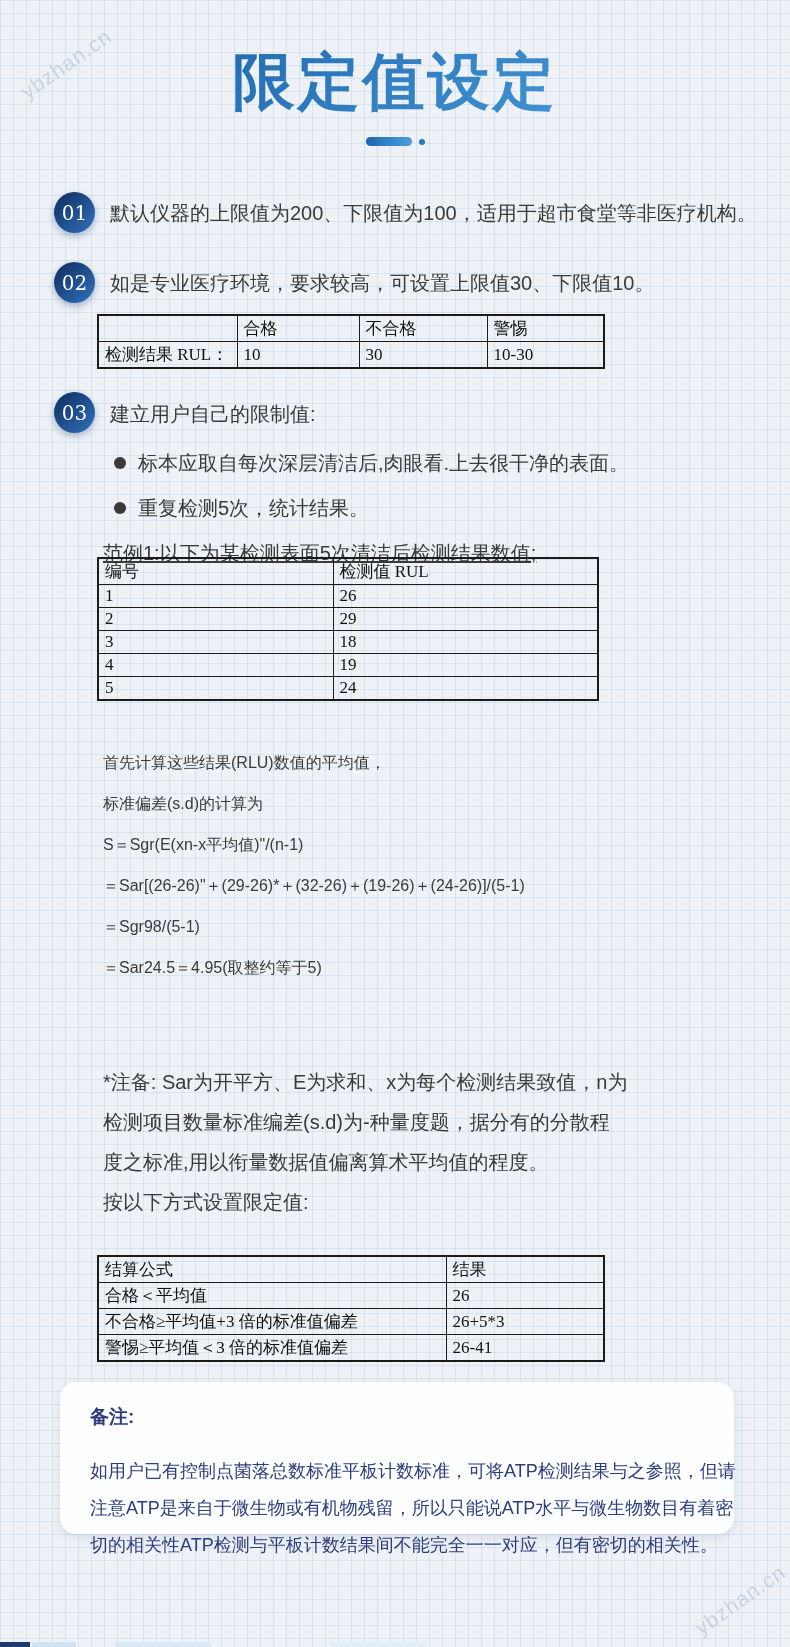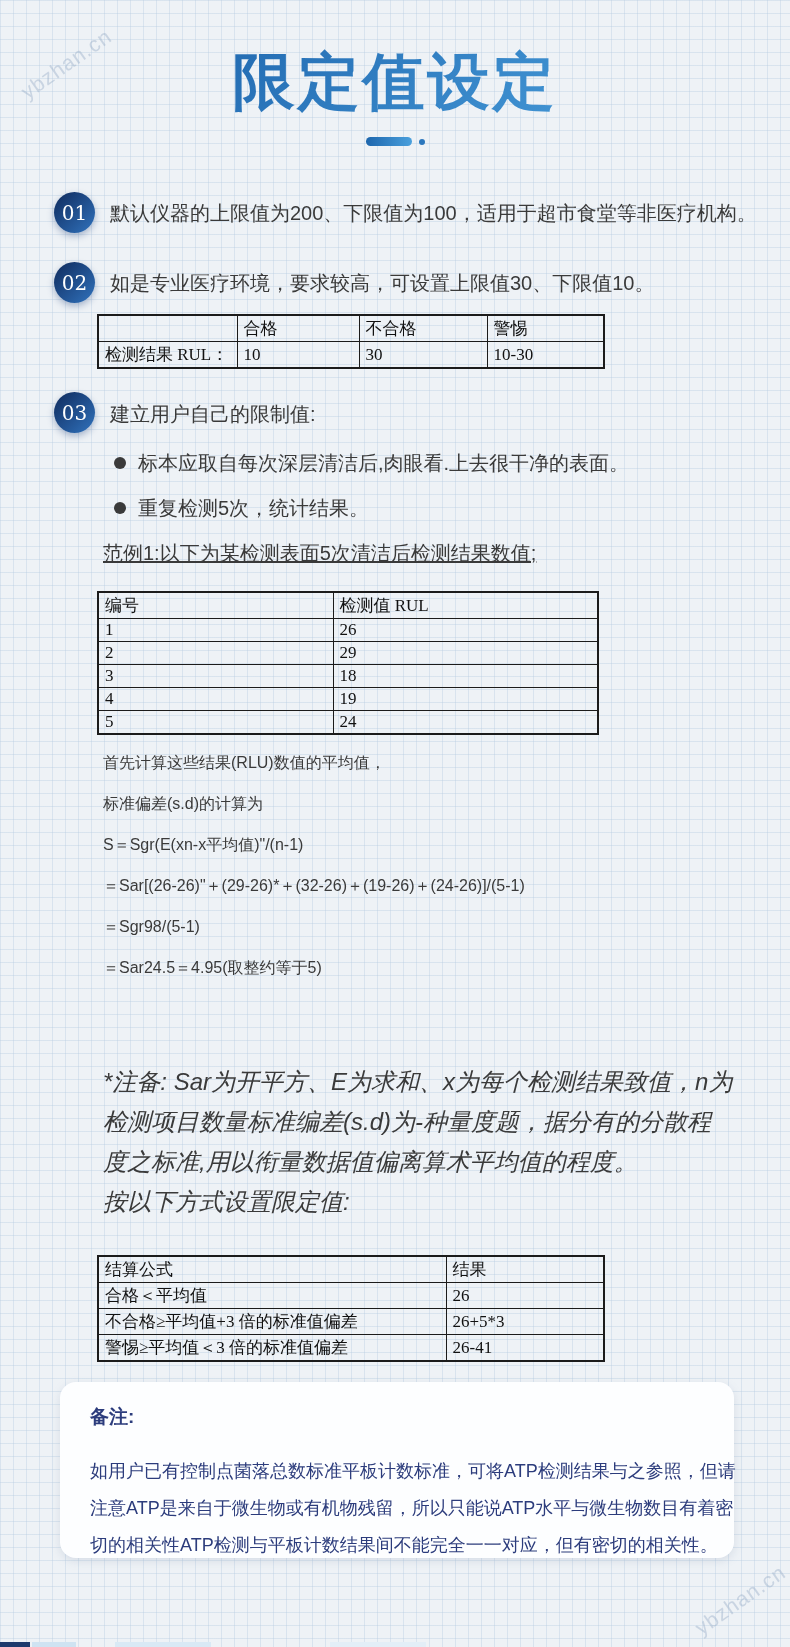--- a/index.html
+++ b/index.html
@@ -81,21 +81,21 @@
   }
   .tbl td{
     border:1px solid #1b1b1b;
     padding:1px 6px;
     height:19px;
     vertical-align:middle;
     overflow:hidden;white-space:nowrap;
   }
   .tbl{border:2px solid #1b1b1b;}
   .tbl-limits{left:97px;top:314px;width:506px;}
-  .tbl-results{left:97px;top:591px;width:500px;}
+  .tbl-results{left:97px;top:557px;width:500px;}
   .tbl-results td{height:18px;}
   .tbl-formula{left:97px;top:1255px;width:506px;}
 
   .bullet{
     position:absolute;left:114px;
     font-size:20px;line-height:26px;color:#3a3a3a;
     white-space:nowrap;display:flex;align-items:center;
   }
   .bullet .dot{
     width:12px;height:12px;border-radius:50%;
@@ -108,26 +108,26 @@
     position:absolute;left:103px;top:540px;
     font-size:20px;line-height:26px;white-space:nowrap;text-decoration:underline;
   }
 
   .calc-block{
     position:absolute;left:103px;top:742px;
     font-size:16px;line-height:41px;white-space:nowrap;color:#3a3a3a;
   }
   .note-block{
     position:absolute;left:103px;top:1062px;
-    font-size:24px;line-height:40px;white-space:nowrap;color:#3a3a3a;font-style:italic;
+    font-size:20px;line-height:40px;white-space:nowrap;color:#3a3a3a;
   }
 
   .remark-card{
     position:absolute;left:60px;top:1382px;
-    width:674px;height:176px;
+    width:674px;height:152px;
     background:#fdfeff;border-radius:16px;
     box-shadow:0 3px 10px rgba(120,140,170,0.20);
     box-sizing:border-box;
     padding:22px 30px 0 30px;
     color:#2c3c7c;
   }
   .remark-title{
     font-size:19px;line-height:26px;font-weight:700;
   }
   .remark-lines{

